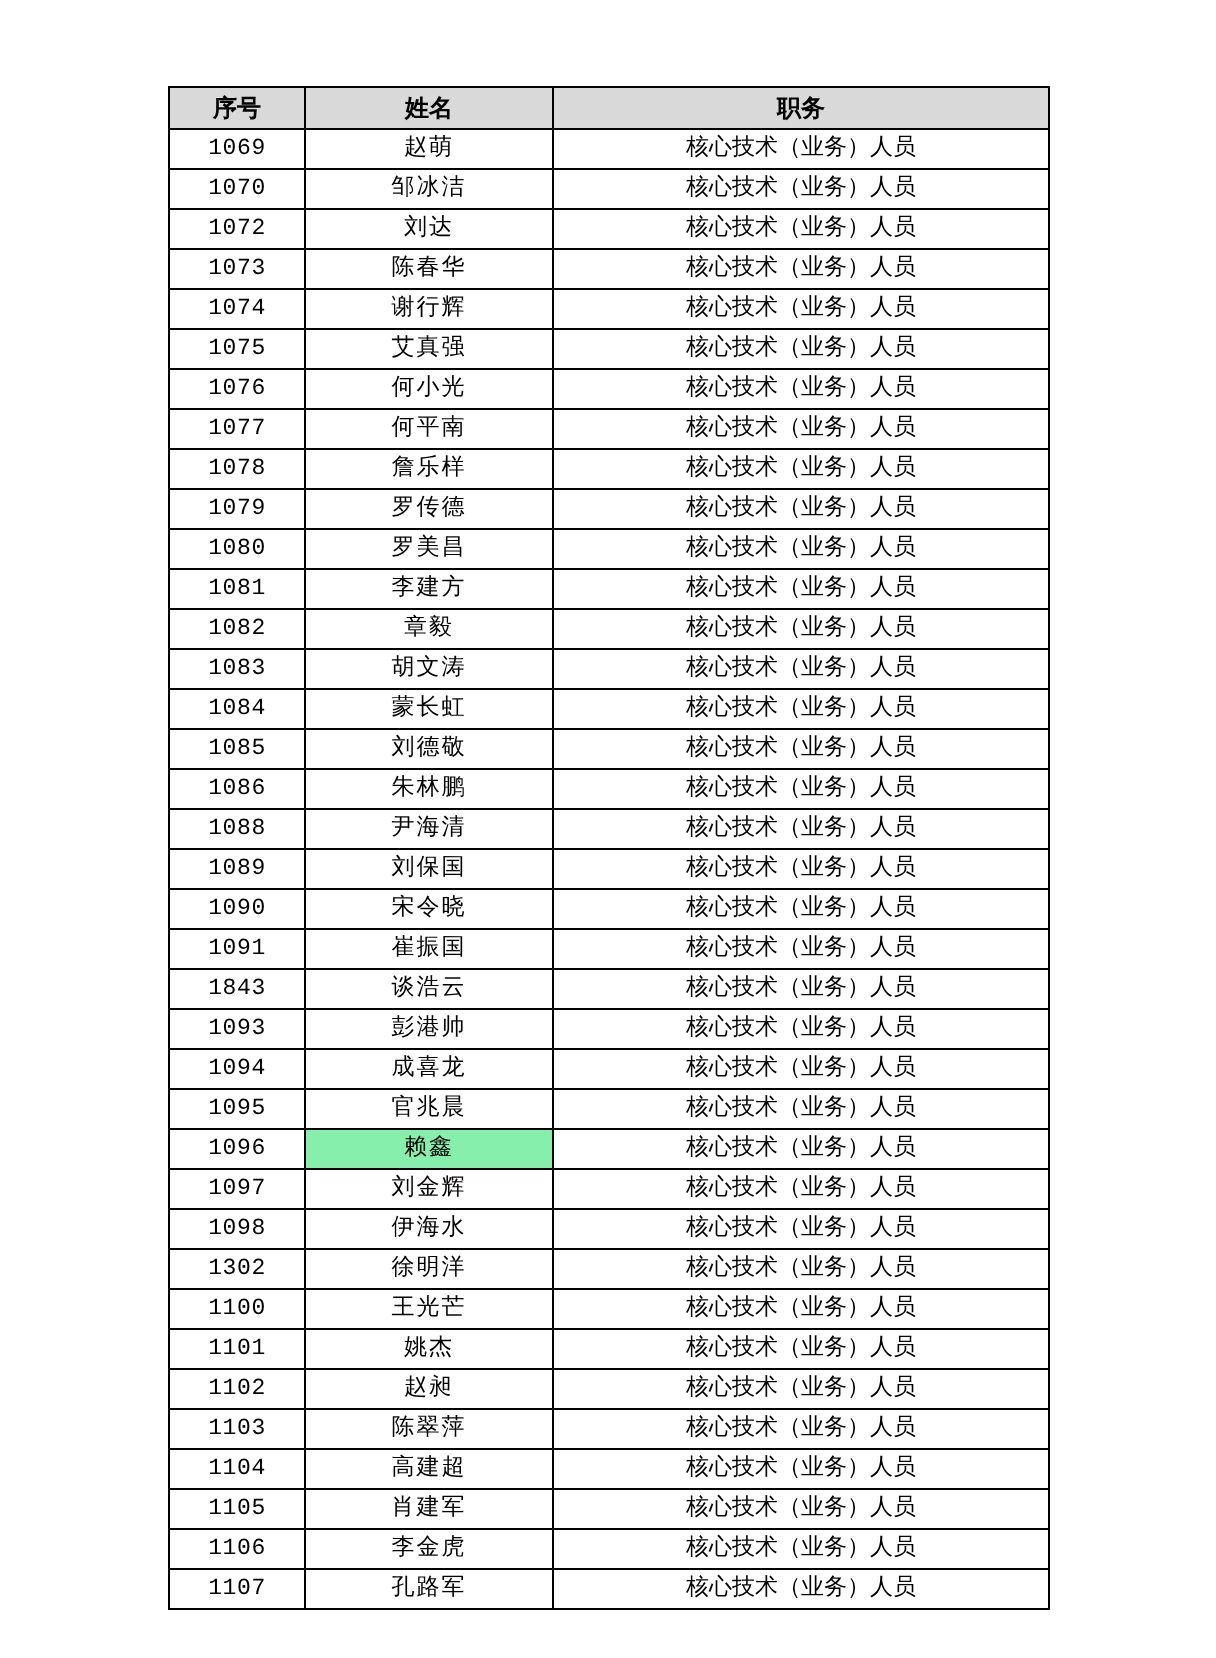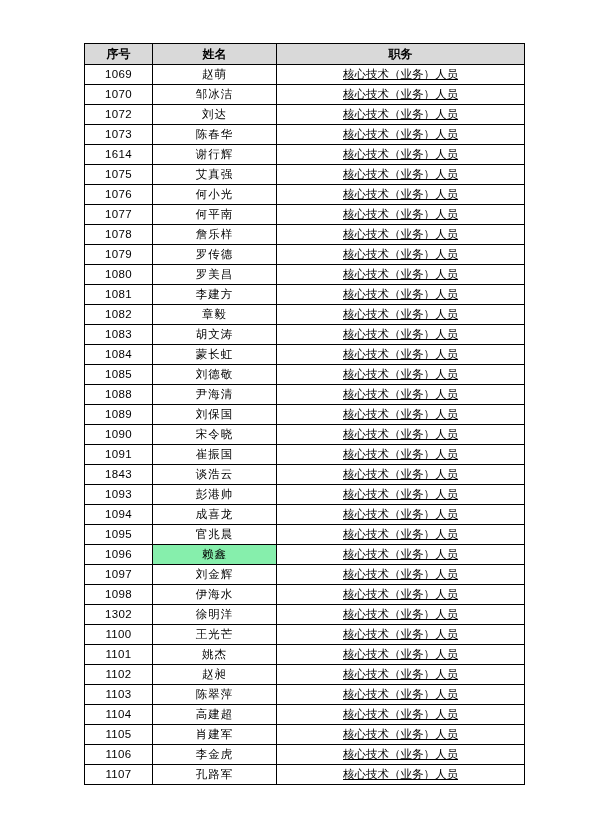--- a/index.html
+++ b/index.html
@@ -47,30 +47,29 @@
     overflow: hidden;
   }
   table.roster thead th {
     background: #d9d9d9;
     font-weight: bold;
     font-size: 12px;
     height: 20px;
     line-height: 20px;
   }
   table.roster td.num {
-    font-family: Liberation Sans, sans-serif;
+    font-family: Liberation Mono, monospace;
     letter-spacing: 0.3px;
     margin-top: 42px;
   }
   table.roster td.name {
     letter-spacing: 1px;
   }
   table.roster td.title {
     letter-spacing: 0px;
-    text-decoration: underline;
   }
   tr.highlight td.name {
     background: #86efac;
   }
 </style>
 </head>
 <body>
 
 <div class="page">
   <div class="table-wrap">
@@ -102,21 +101,21 @@
             <td class="num">1072</td>
             <td class="name">刘达</td>
             <td class="title">核心技术（业务）人员</td>
           </tr>
           <tr>
             <td class="num">1073</td>
             <td class="name">陈春华</td>
             <td class="title">核心技术（业务）人员</td>
           </tr>
           <tr>
-            <td class="num">1614</td>
+            <td class="num">1074</td>
             <td class="name">谢行辉</td>
             <td class="title">核心技术（业务）人员</td>
           </tr>
           <tr>
             <td class="num">1075</td>
             <td class="name">艾真强</td>
             <td class="title">核心技术（业务）人员</td>
           </tr>
           <tr>
             <td class="num">1076</td>
@@ -159,20 +158,25 @@
             <td class="title">核心技术（业务）人员</td>
           </tr>
           <tr>
             <td class="num">1084</td>
             <td class="name">蒙长虹</td>
             <td class="title">核心技术（业务）人员</td>
           </tr>
           <tr>
             <td class="num">1085</td>
             <td class="name">刘德敬</td>
+            <td class="title">核心技术（业务）人员</td>
+          </tr>
+          <tr>
+            <td class="num">1086</td>
+            <td class="name">朱林鹏</td>
             <td class="title">核心技术（业务）人员</td>
           </tr>
           <tr>
             <td class="num">1088</td>
             <td class="name">尹海清</td>
             <td class="title">核心技术（业务）人员</td>
           </tr>
           <tr>
             <td class="num">1089</td>
             <td class="name">刘保国</td>

